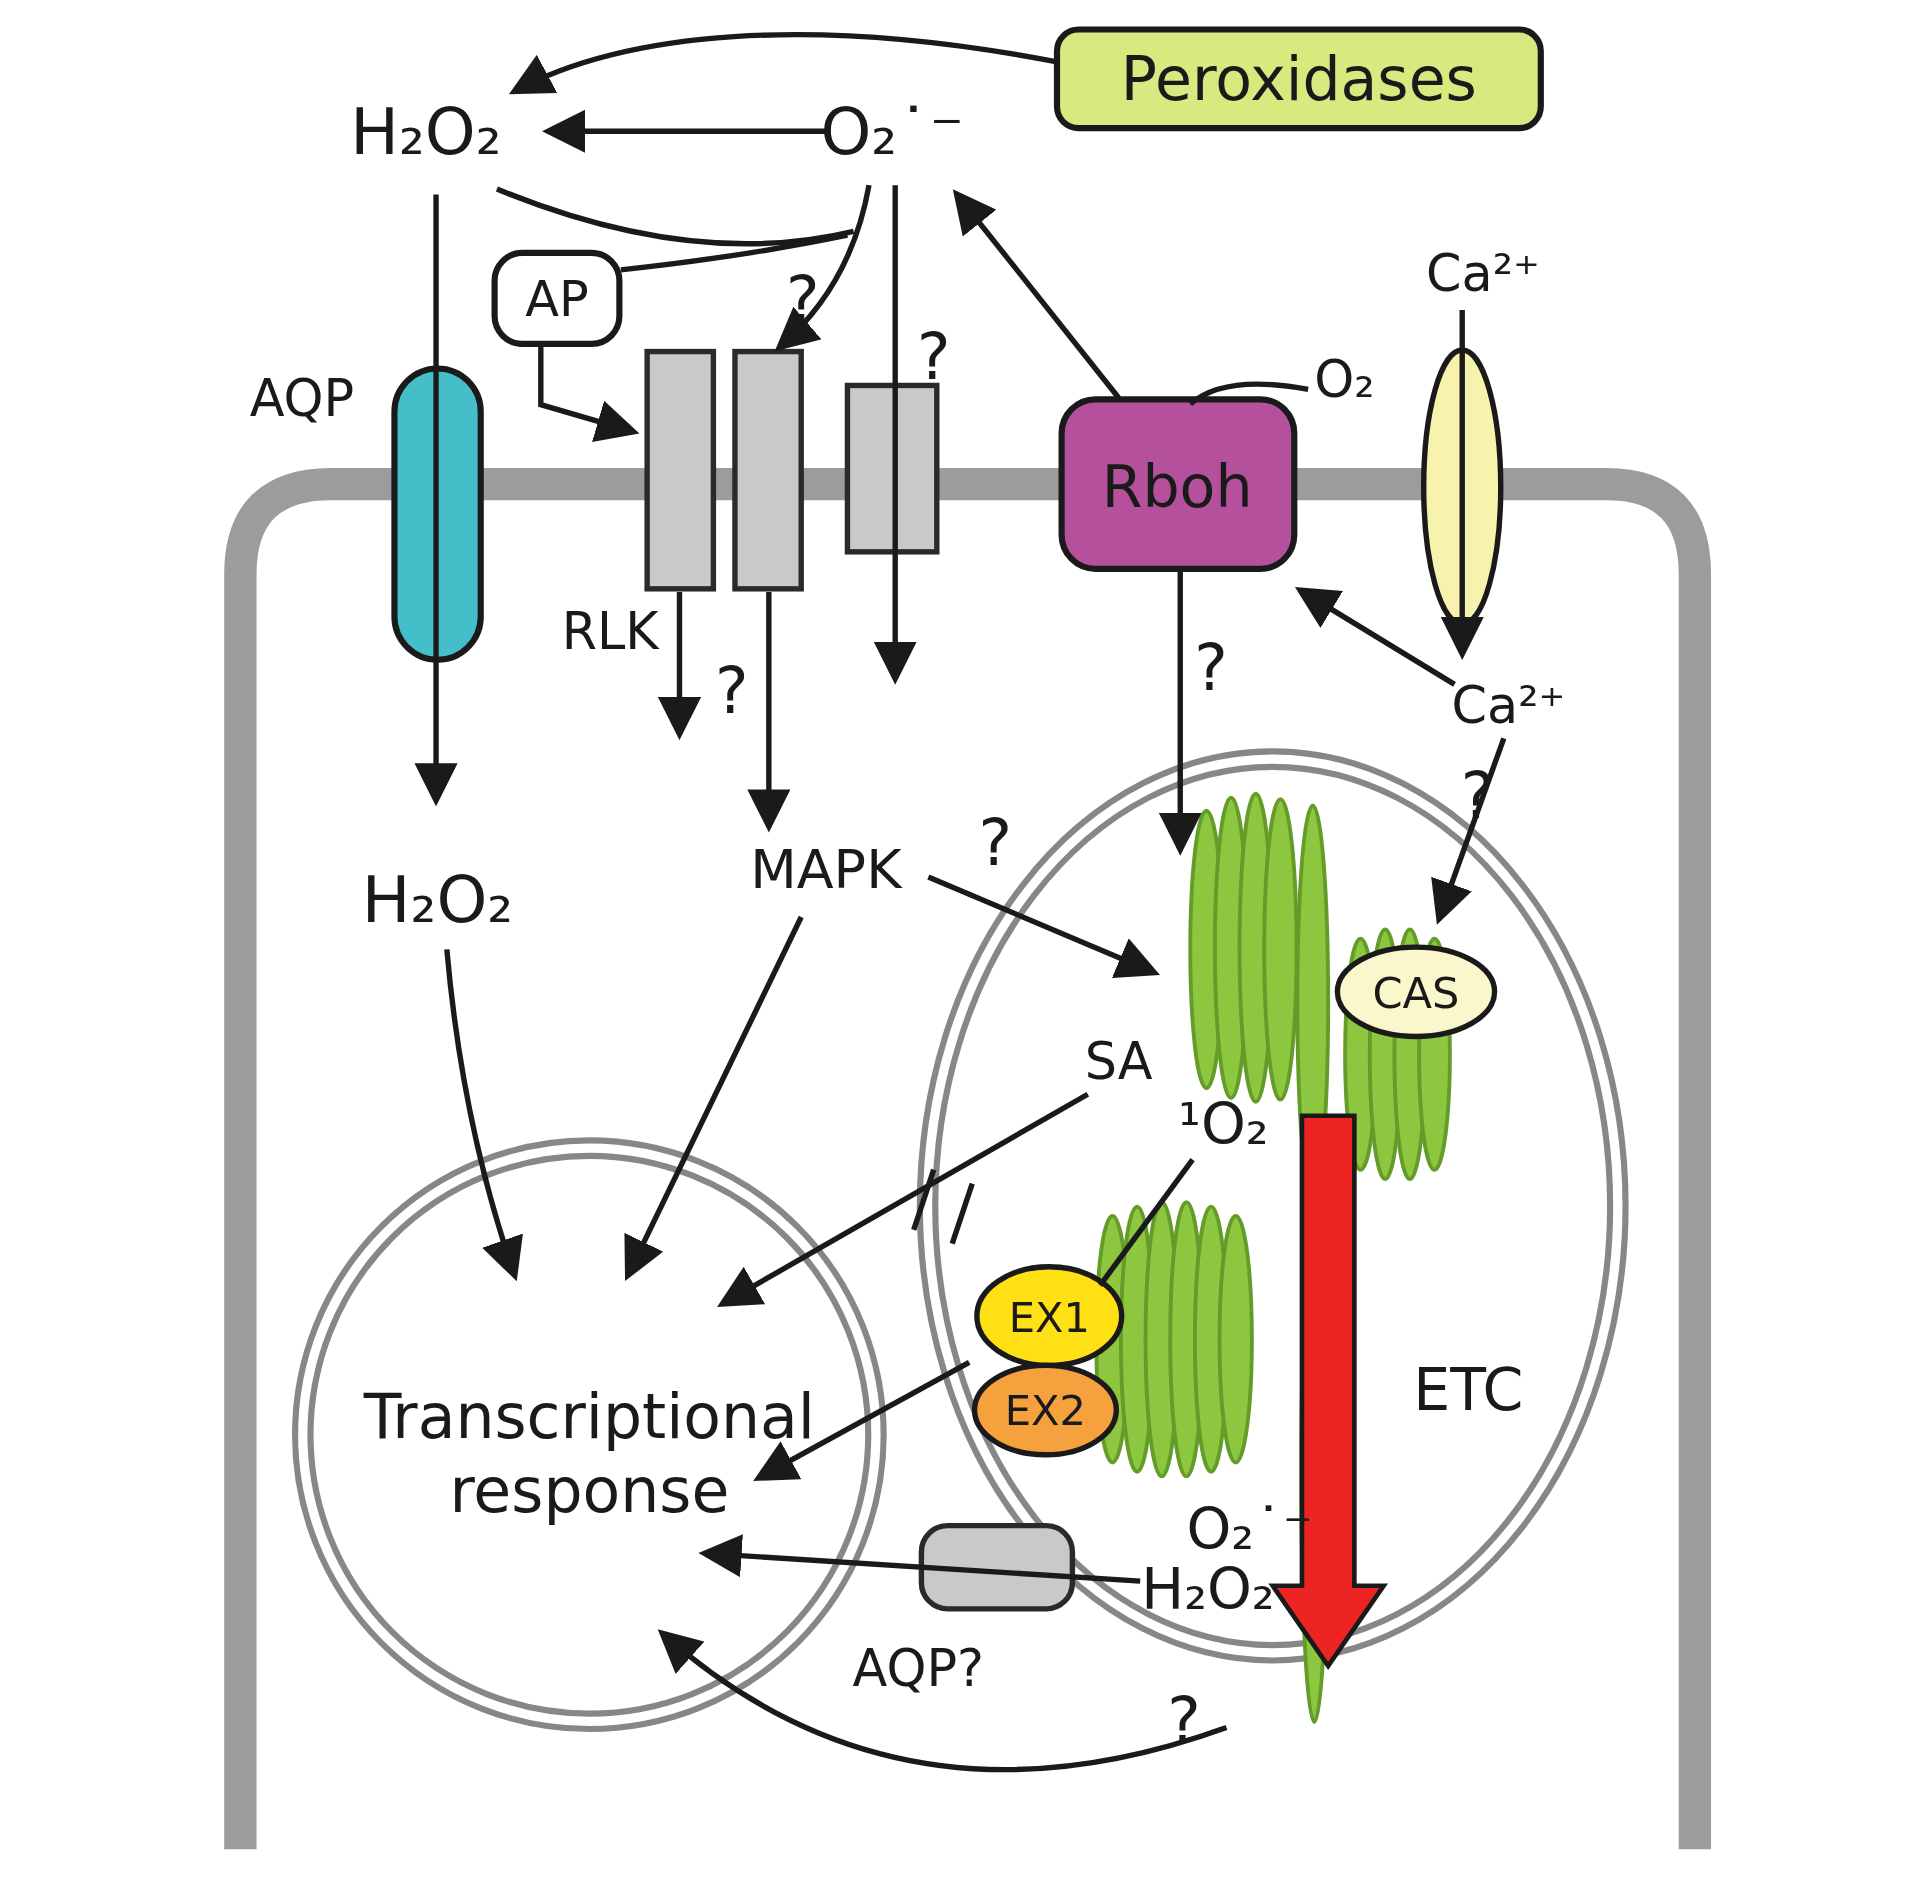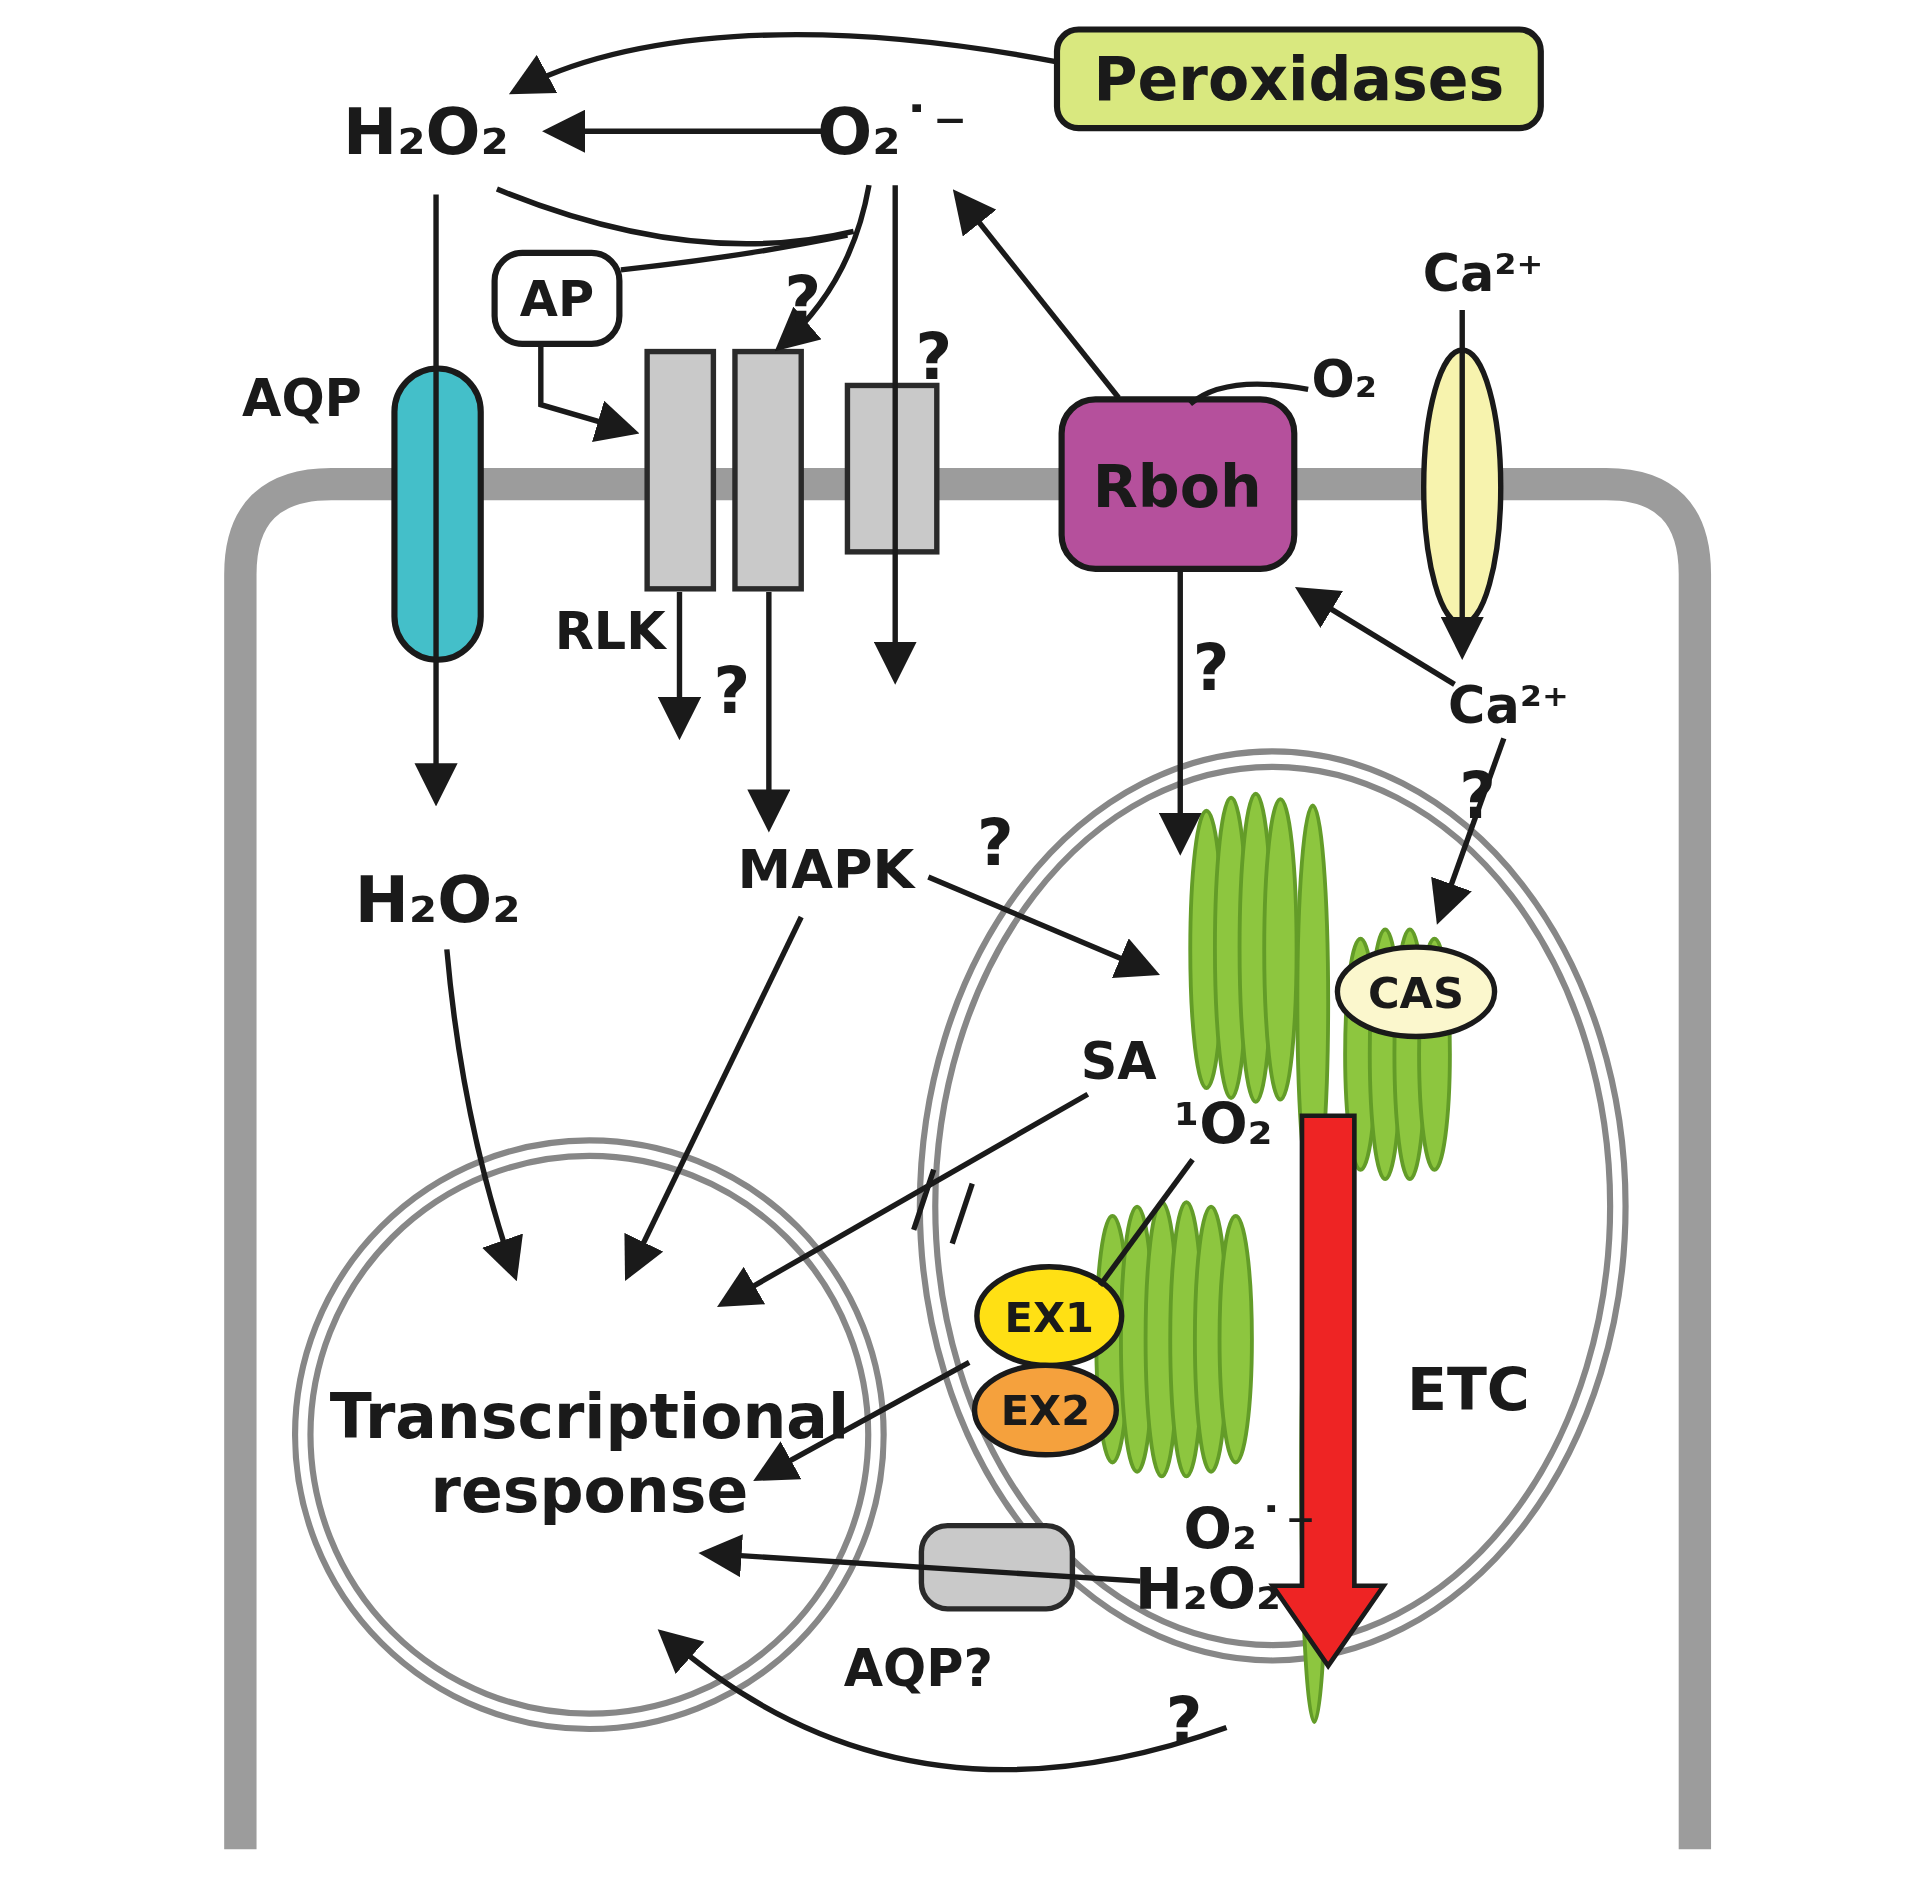--- a/index.html
+++ b/index.html
@@ -1,16 +1,16 @@
 <!DOCTYPE html>
 <html style="font-size:12.3px"><head>
 <meta charset="utf-8">
 <style>
   html,body{margin:0;padding:0;background:#ffffff;}
-  .canvas{position:relative;width:1926px;height:1898px;background:#ffffff;overflow:hidden;font-weight:bold;}
+  .canvas{position:relative;width:1926px;height:1898px;background:#ffffff;overflow:hidden;}
   svg{display:block;}
   text{font-family:"DejaVu Sans","Liberation Sans",sans-serif;fill:#1a1a1a;}
   .arrow{stroke:#1a1a1a;stroke-width:7;fill:none;}
   .plain{stroke:#1a1a1a;stroke-width:7;fill:none;}
   .thyl{fill:#8dc63f;stroke:#639c28;stroke-width:5;}
   .organelle{fill:#ffffff;stroke:#878787;stroke-width:8;}
   .organelle-inner{fill:none;stroke:#878787;stroke-width:8;}
   .protein-gray{fill:#c9c9c9;stroke:#2a2a2a;stroke-width:7;}
 </style>
 </head>

